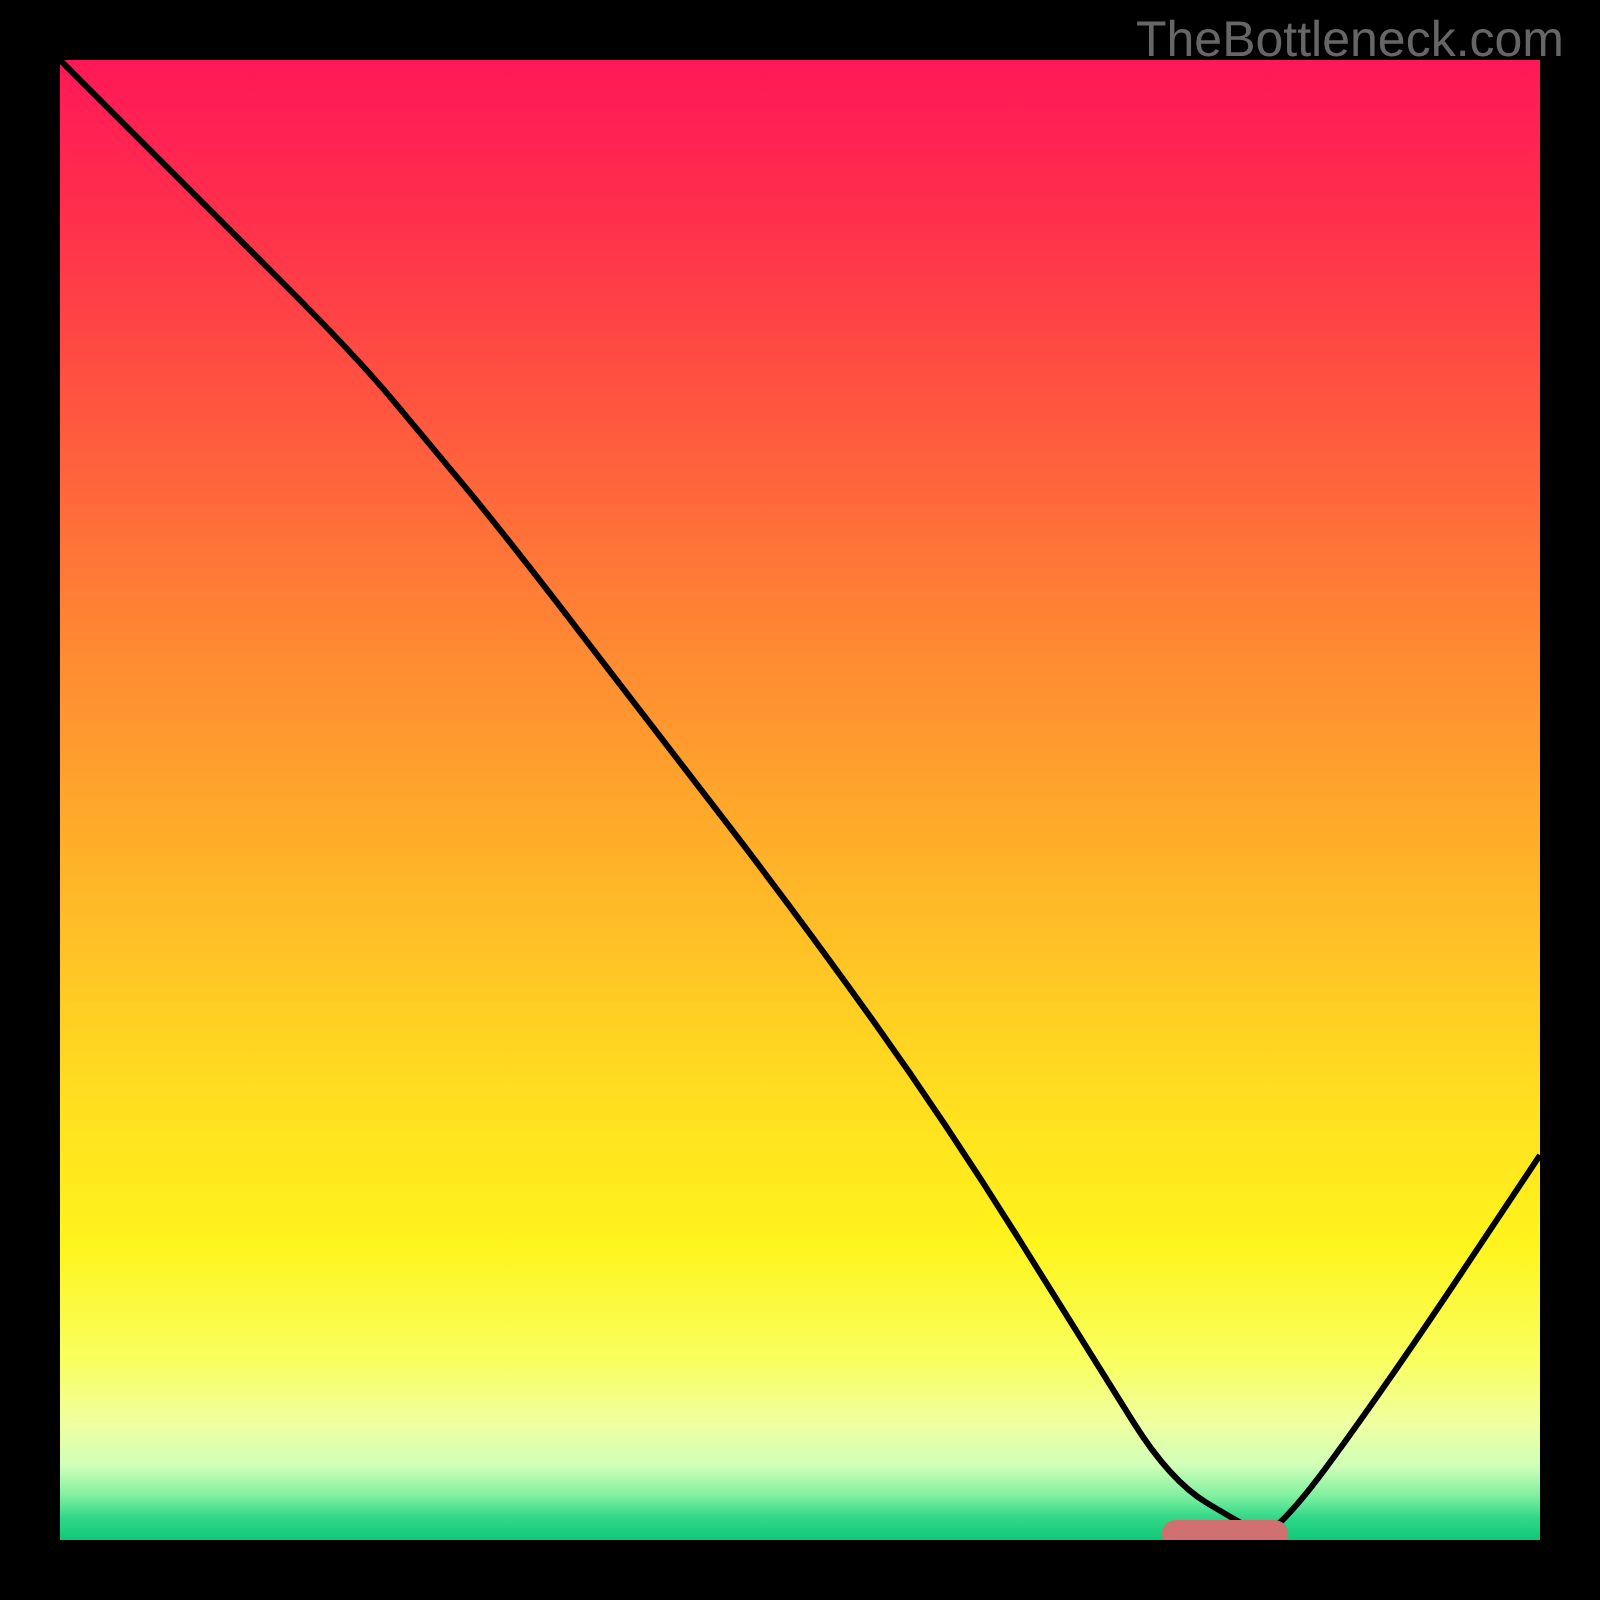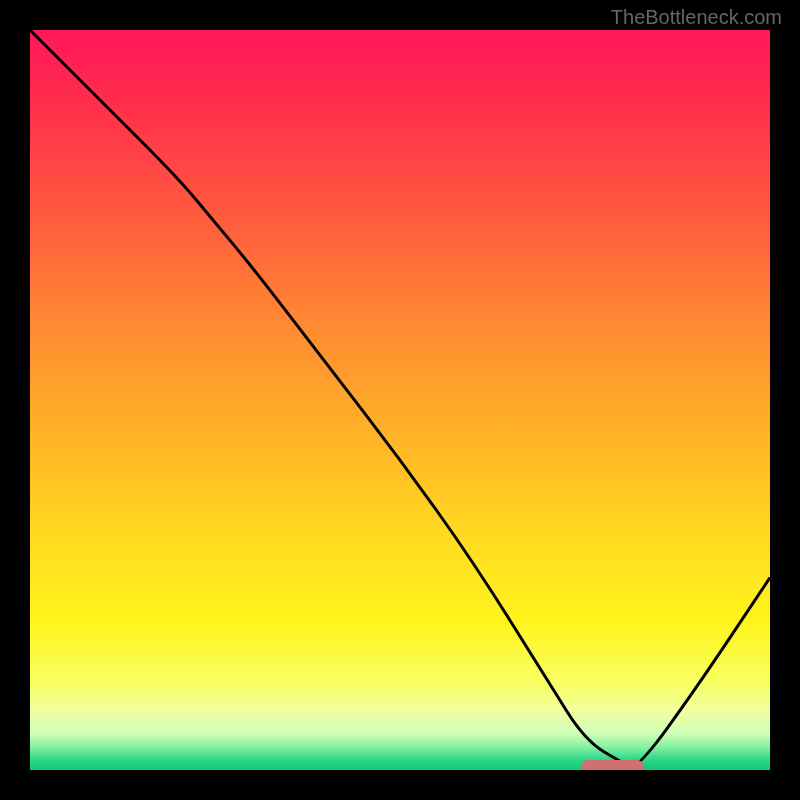--- a/index.html
+++ b/index.html
@@ -13,21 +13,21 @@
   .container {
     position: relative;
     width: 800px;
     height: 800px;
   }
   .watermark {
     position: absolute;
     top: 6px;
     right: 18px;
     color: #666;
-    font-size: 20px;
+    font-size: 25px;
     font-weight: 500;
     z-index: 10;
   }
   .plot-area {
     position: absolute;
     left: 30px;
     top: 30px;
     width: 740px;
     height: 740px;
     overflow: hidden;

